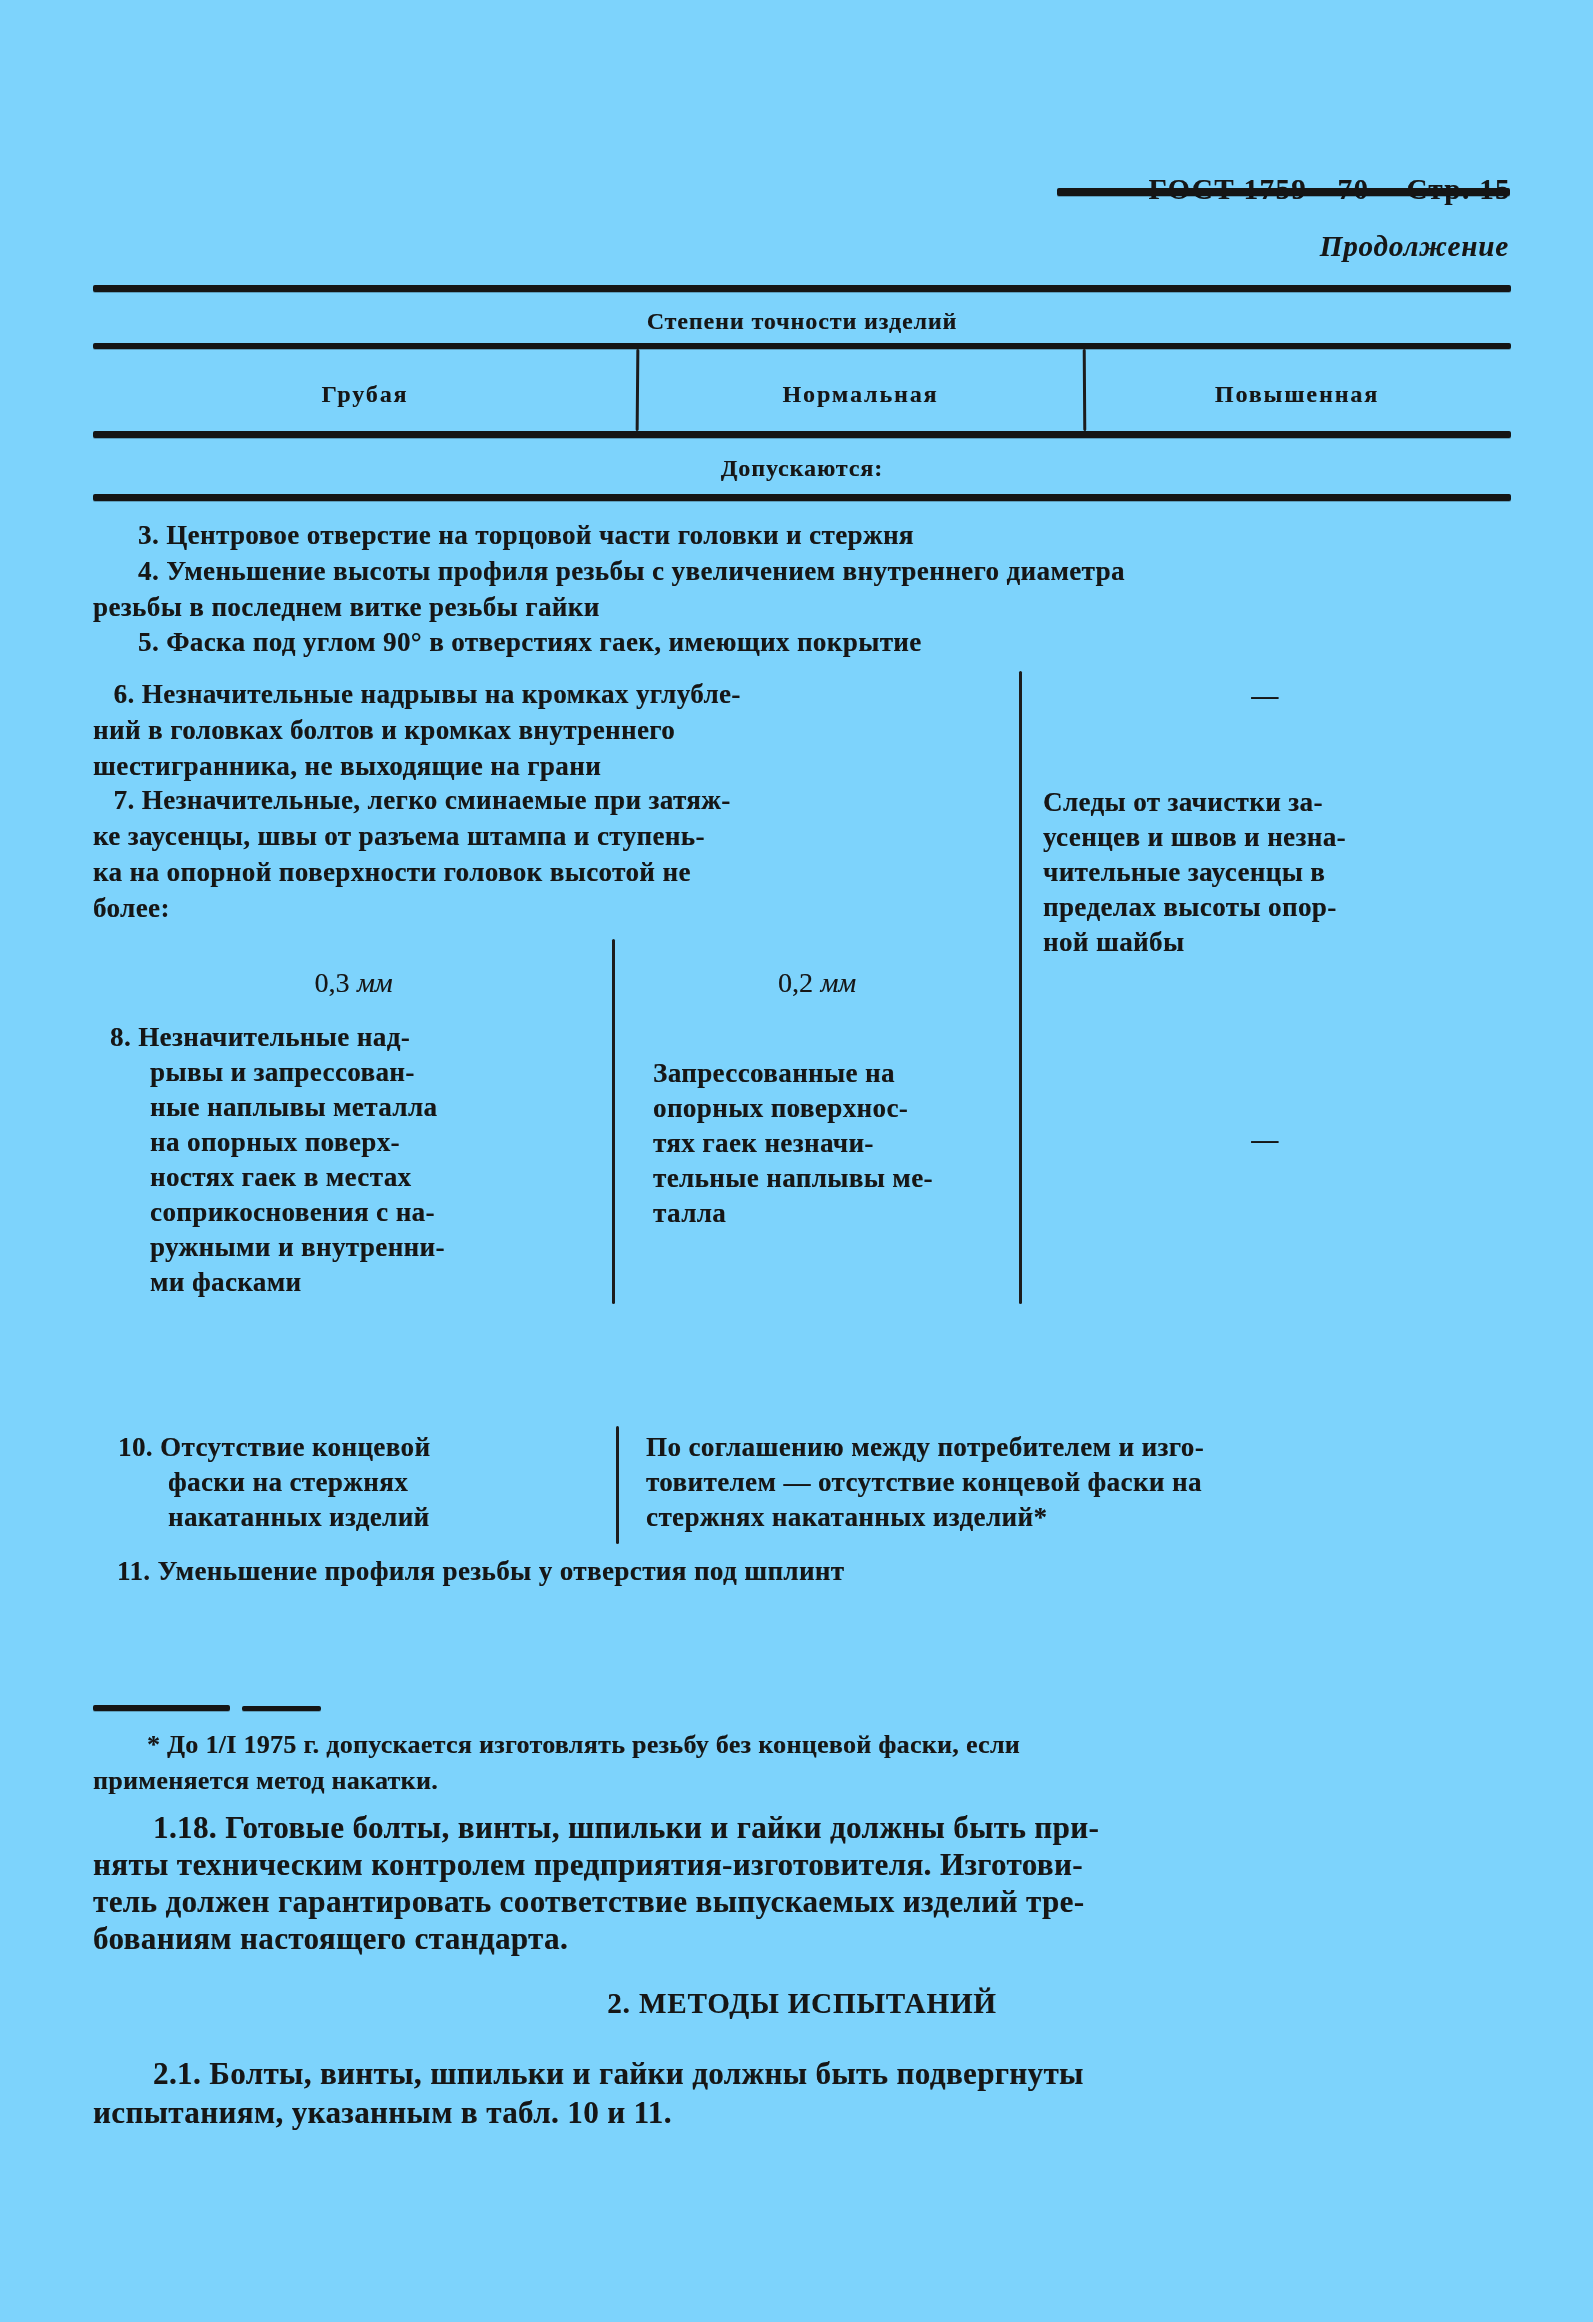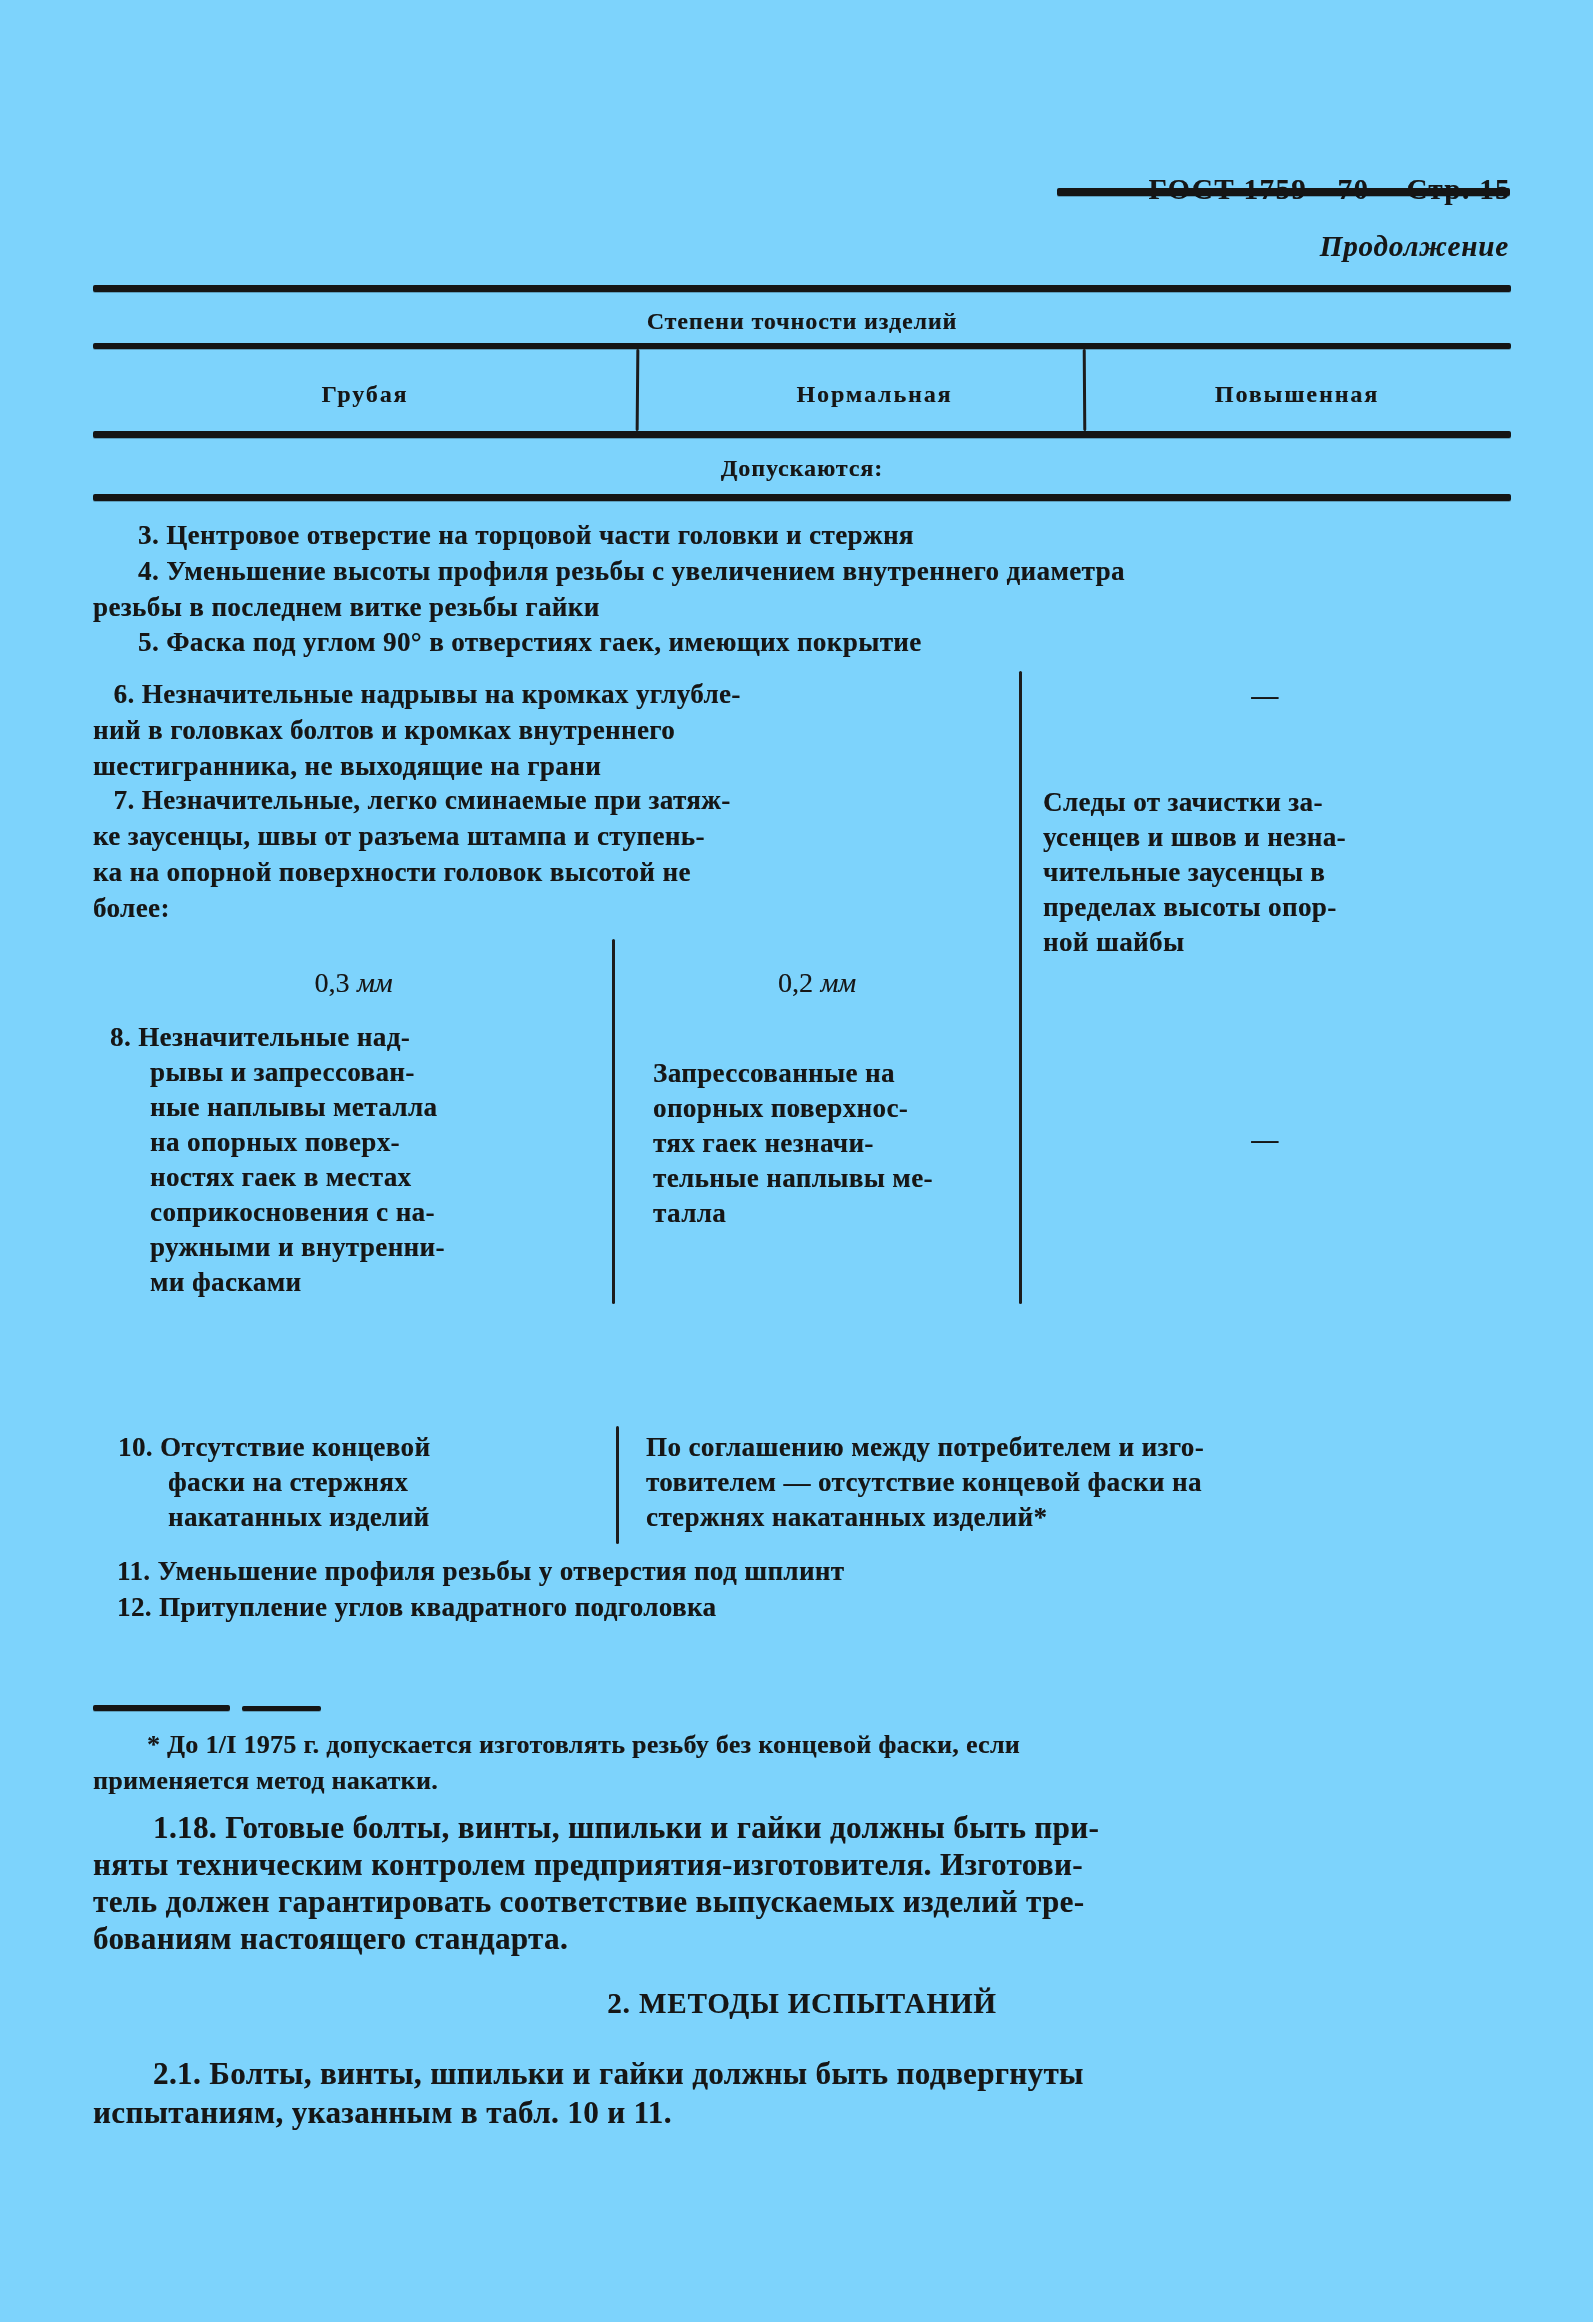--- a/index.html
+++ b/index.html
@@ -42,21 +42,21 @@
     font-size: 29px; font-style: italic; font-weight: 700; letter-spacing: 0.9px;
   }
   
   .r-top { left: 93px; top: 285px; width: 1418px; height: 6.6px; }
   .r-2   { left: 93px; top: 343px; width: 1418px; height: 5.6px; }
   .r-3   { left: 93px; top: 431px; width: 1418px; height: 6.6px; }
   .r-4   { left: 93px; top: 494px; width: 1418px; height: 6.6px; }
   .tbl-title { left: 93px; top: 308px; width: 1418px; font-size: 24px; letter-spacing: 0.9px; }
   .col-h { top: 381px; font-size: 24px; letter-spacing: 1.9px; }
   .col-h1 { left: 93px;  width: 544px; }
-  .col-h2 { left: 637px; width: 447px; padding-left: 14px; }
+  .col-h2 { left: 637px; width: 447px; }
   .col-h3 { left: 1084px; width: 426px; }
   .vh1 { left: 636px;  top: 349px; height: 82px; transform: rotate(0.5deg); }
   .vh2 { left: 1083px; top: 349px; height: 82px; transform: rotate(-0.4deg); }
   .allowed { left: 93px; top: 455px; width: 1418px; font-size: 24px; letter-spacing: 0.9px; }
   
   .item { font-size: 27px; line-height: 36px; letter-spacing: 0.4px; }
   .wide { left: 93px; width: 1418px; }
   .ind  { text-indent: 45px; }
   .ind2 { text-indent: 24px; }
   .i3  { top: 517px; }
@@ -166,21 +166,20 @@
   <div class="abs item ctr i8d">—</div>
 
   <div class="abs item ml i10l">10. Отсутствие концевой
 фаски на стержнях
 накатанных изделий</div>
   <div class="vline v10"></div>
   <div class="abs item ml i10r">По соглашению между потребителем и изго-
 товителем — отсутствие концевой фаски на
 стержнях накатанных изделий*</div>
   <div class="abs item wide ind2 i11">11. Уменьшение профиля резьбы у отверстия под шплинт</div>
-  <div class="abs item wide ind2 i12">12. Притупление углов квадратного подголовка</div>
 
   <div class="rule fn-sep1"></div>
   <div class="rule fn-sep2"></div>
   <div class="abs ml footnote">* До 1/I 1975 г. допускается изготовлять резьбу без концевой фаски, если
 применяется метод накатки.</div>
 
   <div class="abs ml p118">1.18. Готовые болты, винты, шпильки и гайки должны быть при-
 няты техническим контролем предприятия-изготовителя. Изготови-
 тель должен гарантировать соответствие выпускаемых изделий тре-
 бованиям настоящего стандарта.</div>

